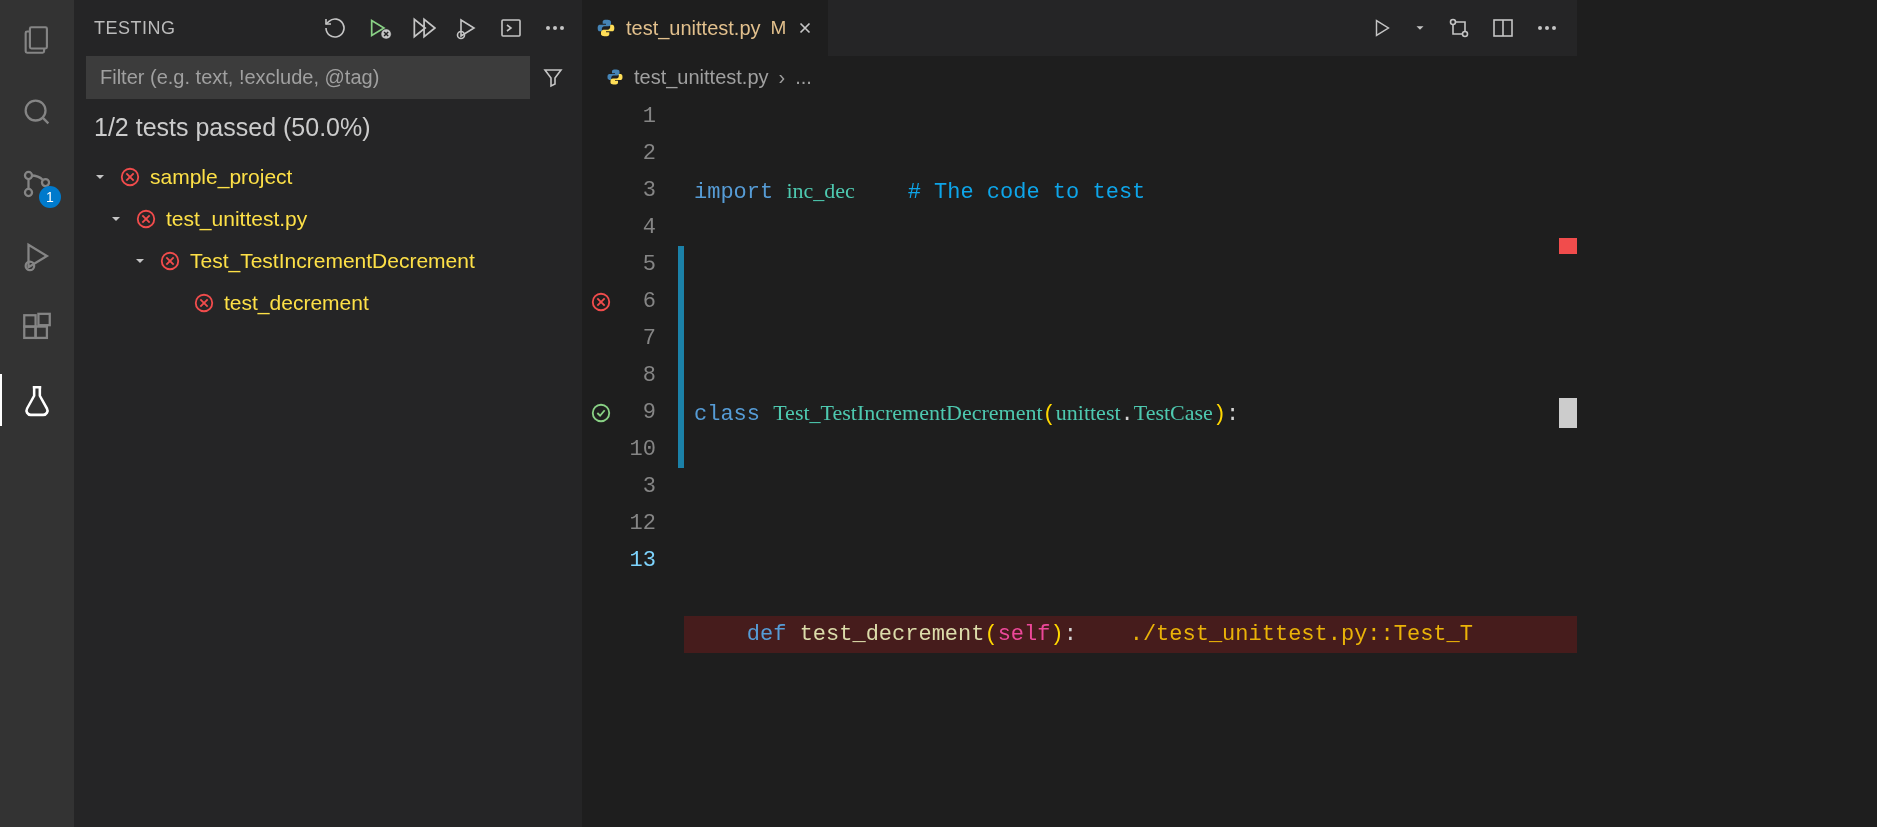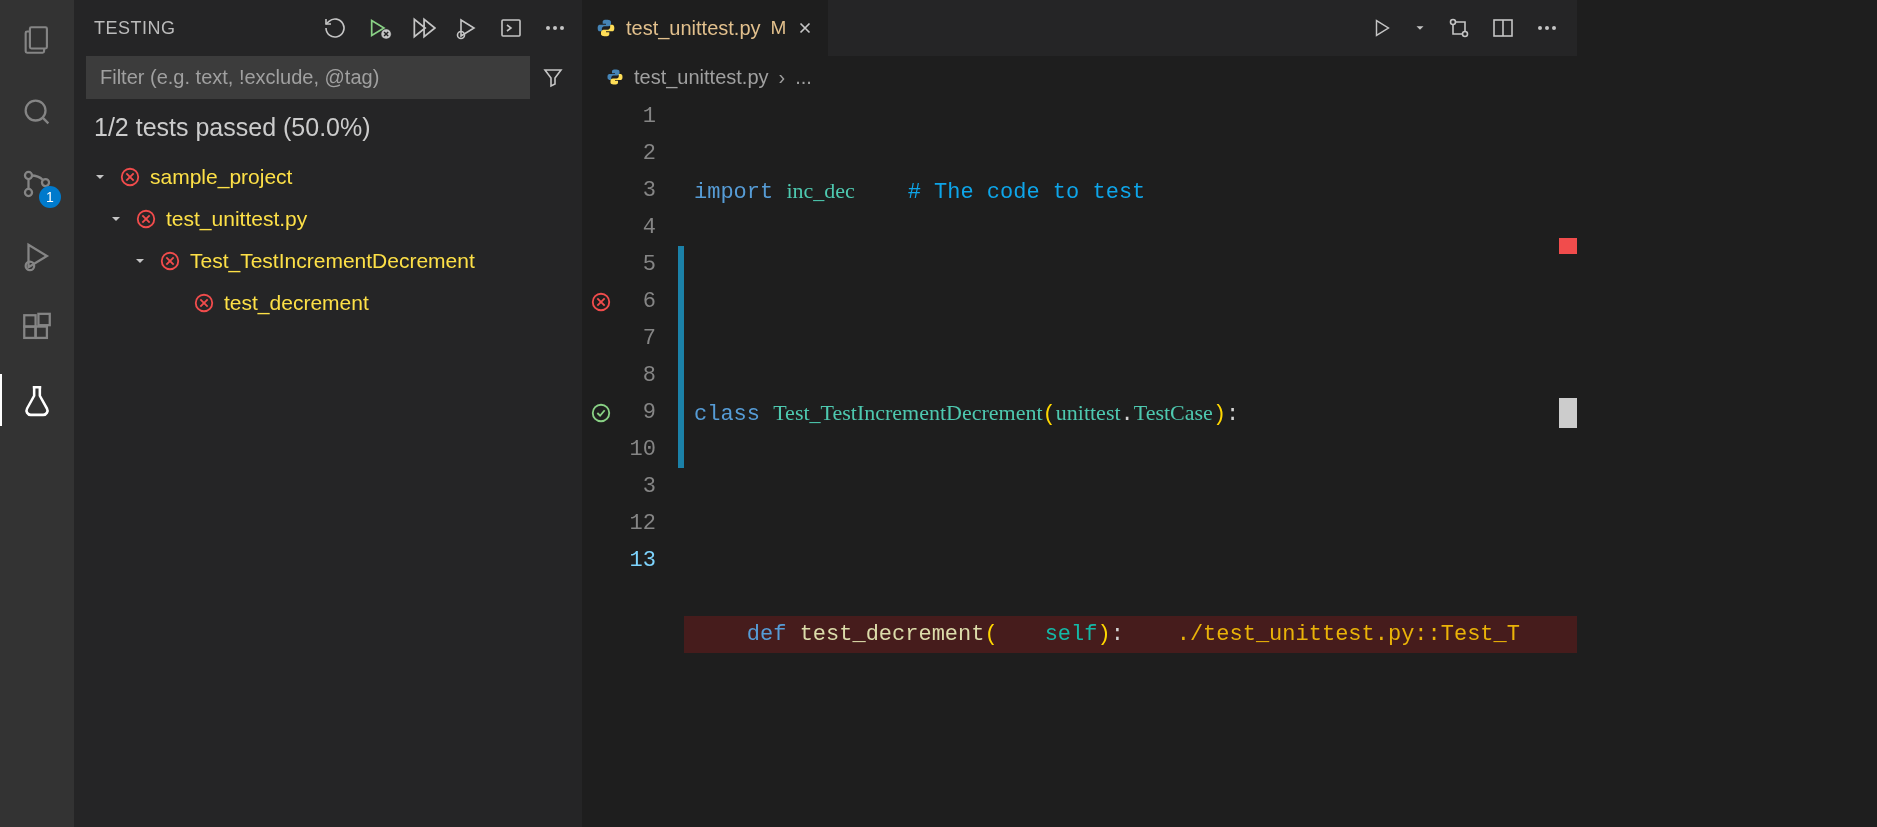--- a/index.html
+++ b/index.html
@@ -181,21 +181,21 @@
 }
 .line-decor div { height:37px; }
 .line-decor .bar { background: #1b81a8; }
 .code-lines { flex: 1; white-space: pre; overflow: hidden; }
 .code-lines .line { height: 37px; padding-left: 10px; position:relative;}
 .line.err-line { background: rgba(120,26,26,0.45); }
 .kw { color: #569cd6; }
 .cls { color: #4ec9b0; font-family: Liberation Serif, serif; }
 .fn { color: #dcdcaa; }
 .cmt { color: #0ea5e9; }
-.var { color: #14b8a6; margin-left: 47px; }
+.var { color: #ec4899; }
 .paren { color: #ffd700; }
 .pl { color: #d4d4d4; }
 .err-inline { color: #eab308; }
 .minimap-scroll {
   position:absolute;
   right:0; top:0;
   width:18px; height:100%;
 }
 .minimap-err { position:absolute; right:0; width:18px; height:16px; background:#f14c4c; }
 .minimap-info { position:absolute; right:0; width:18px; height:30px; background:#cccccc; }

